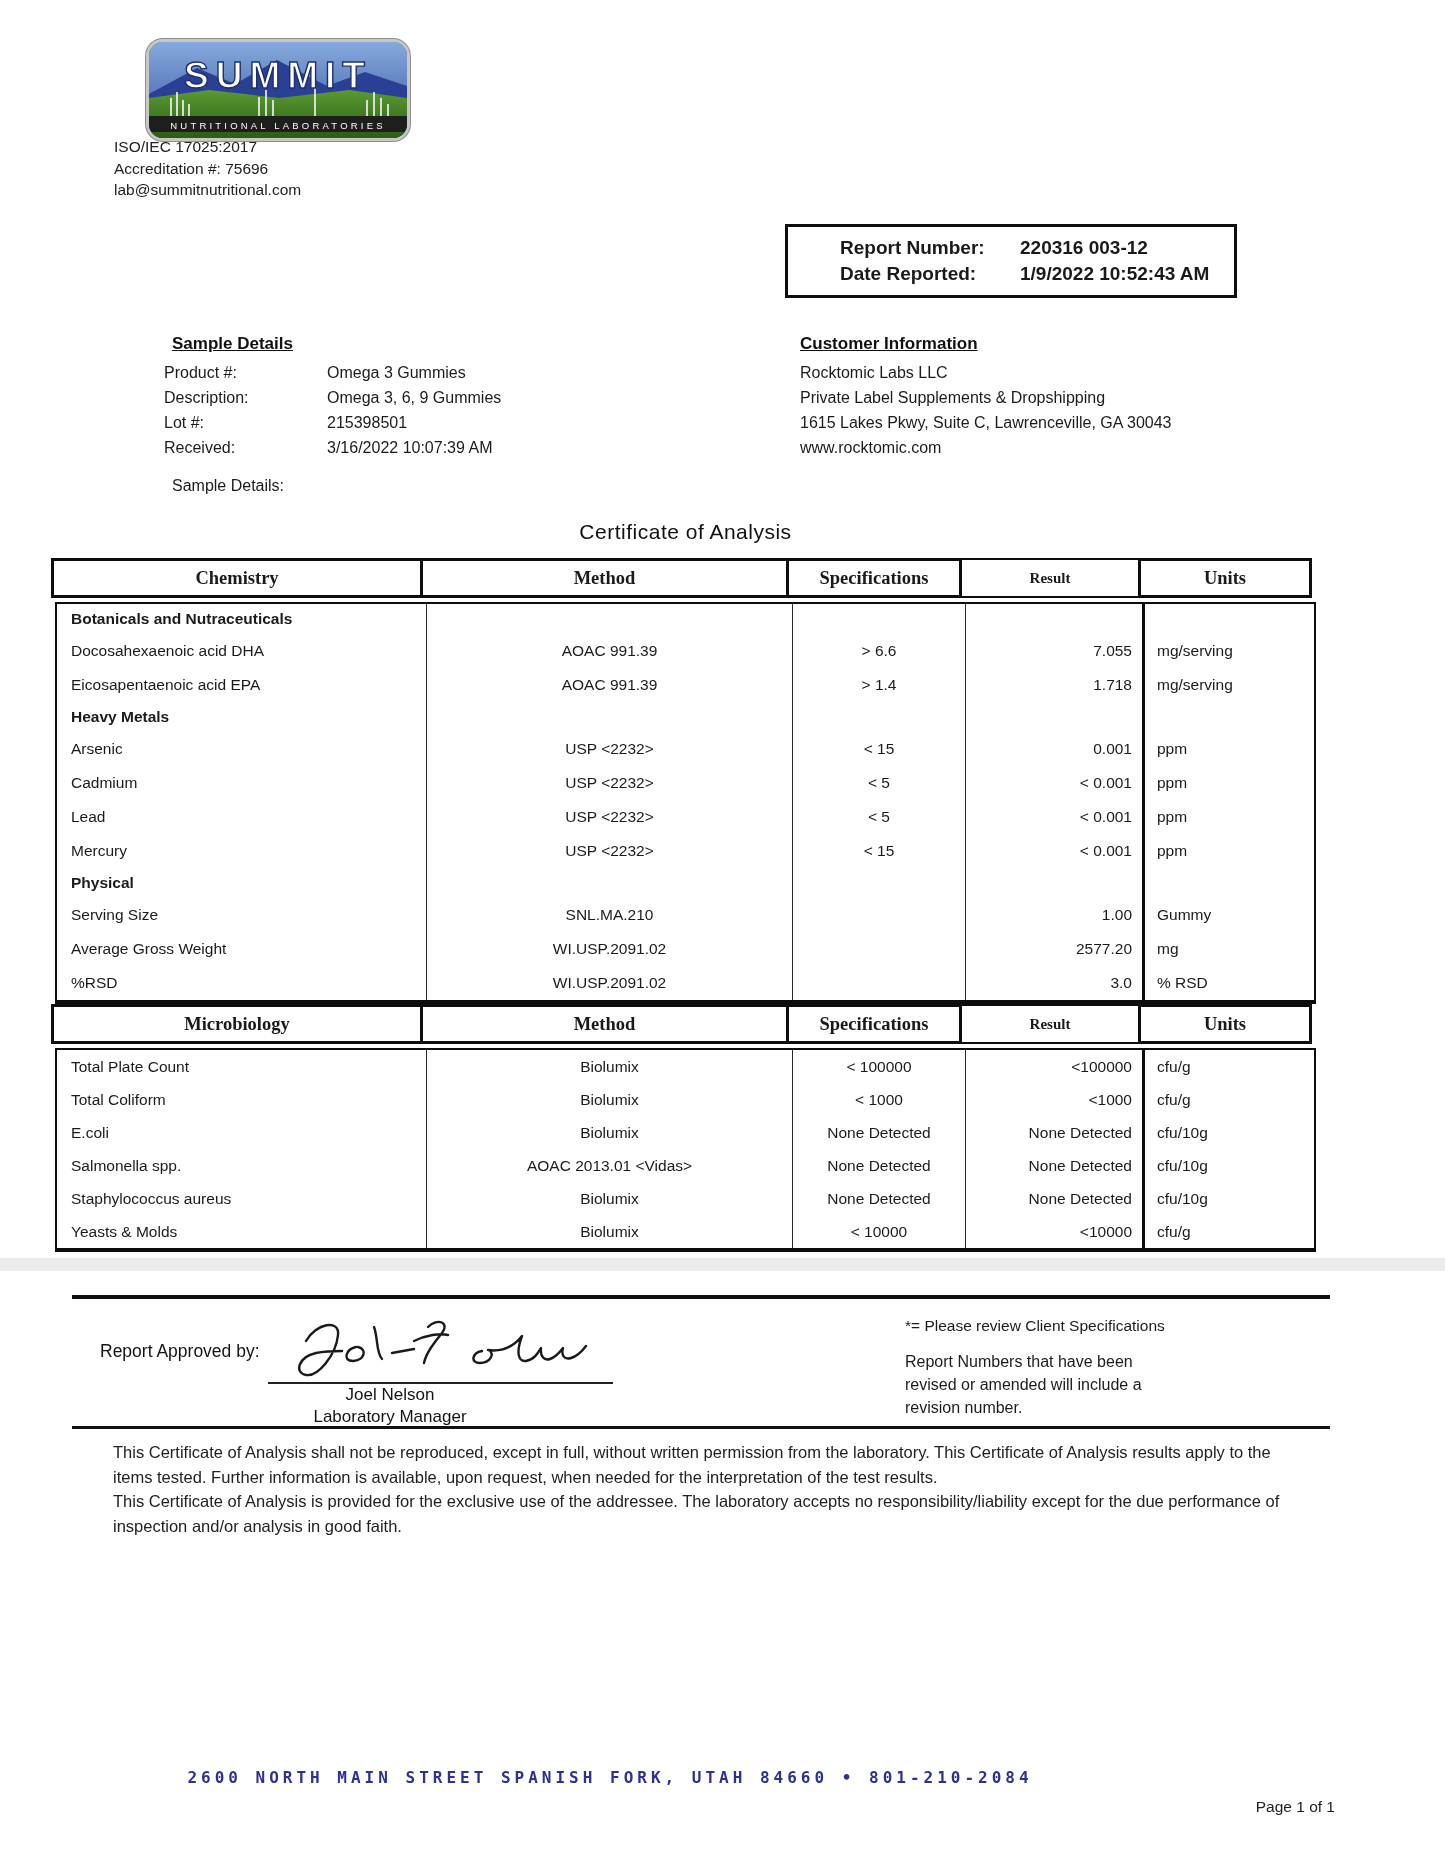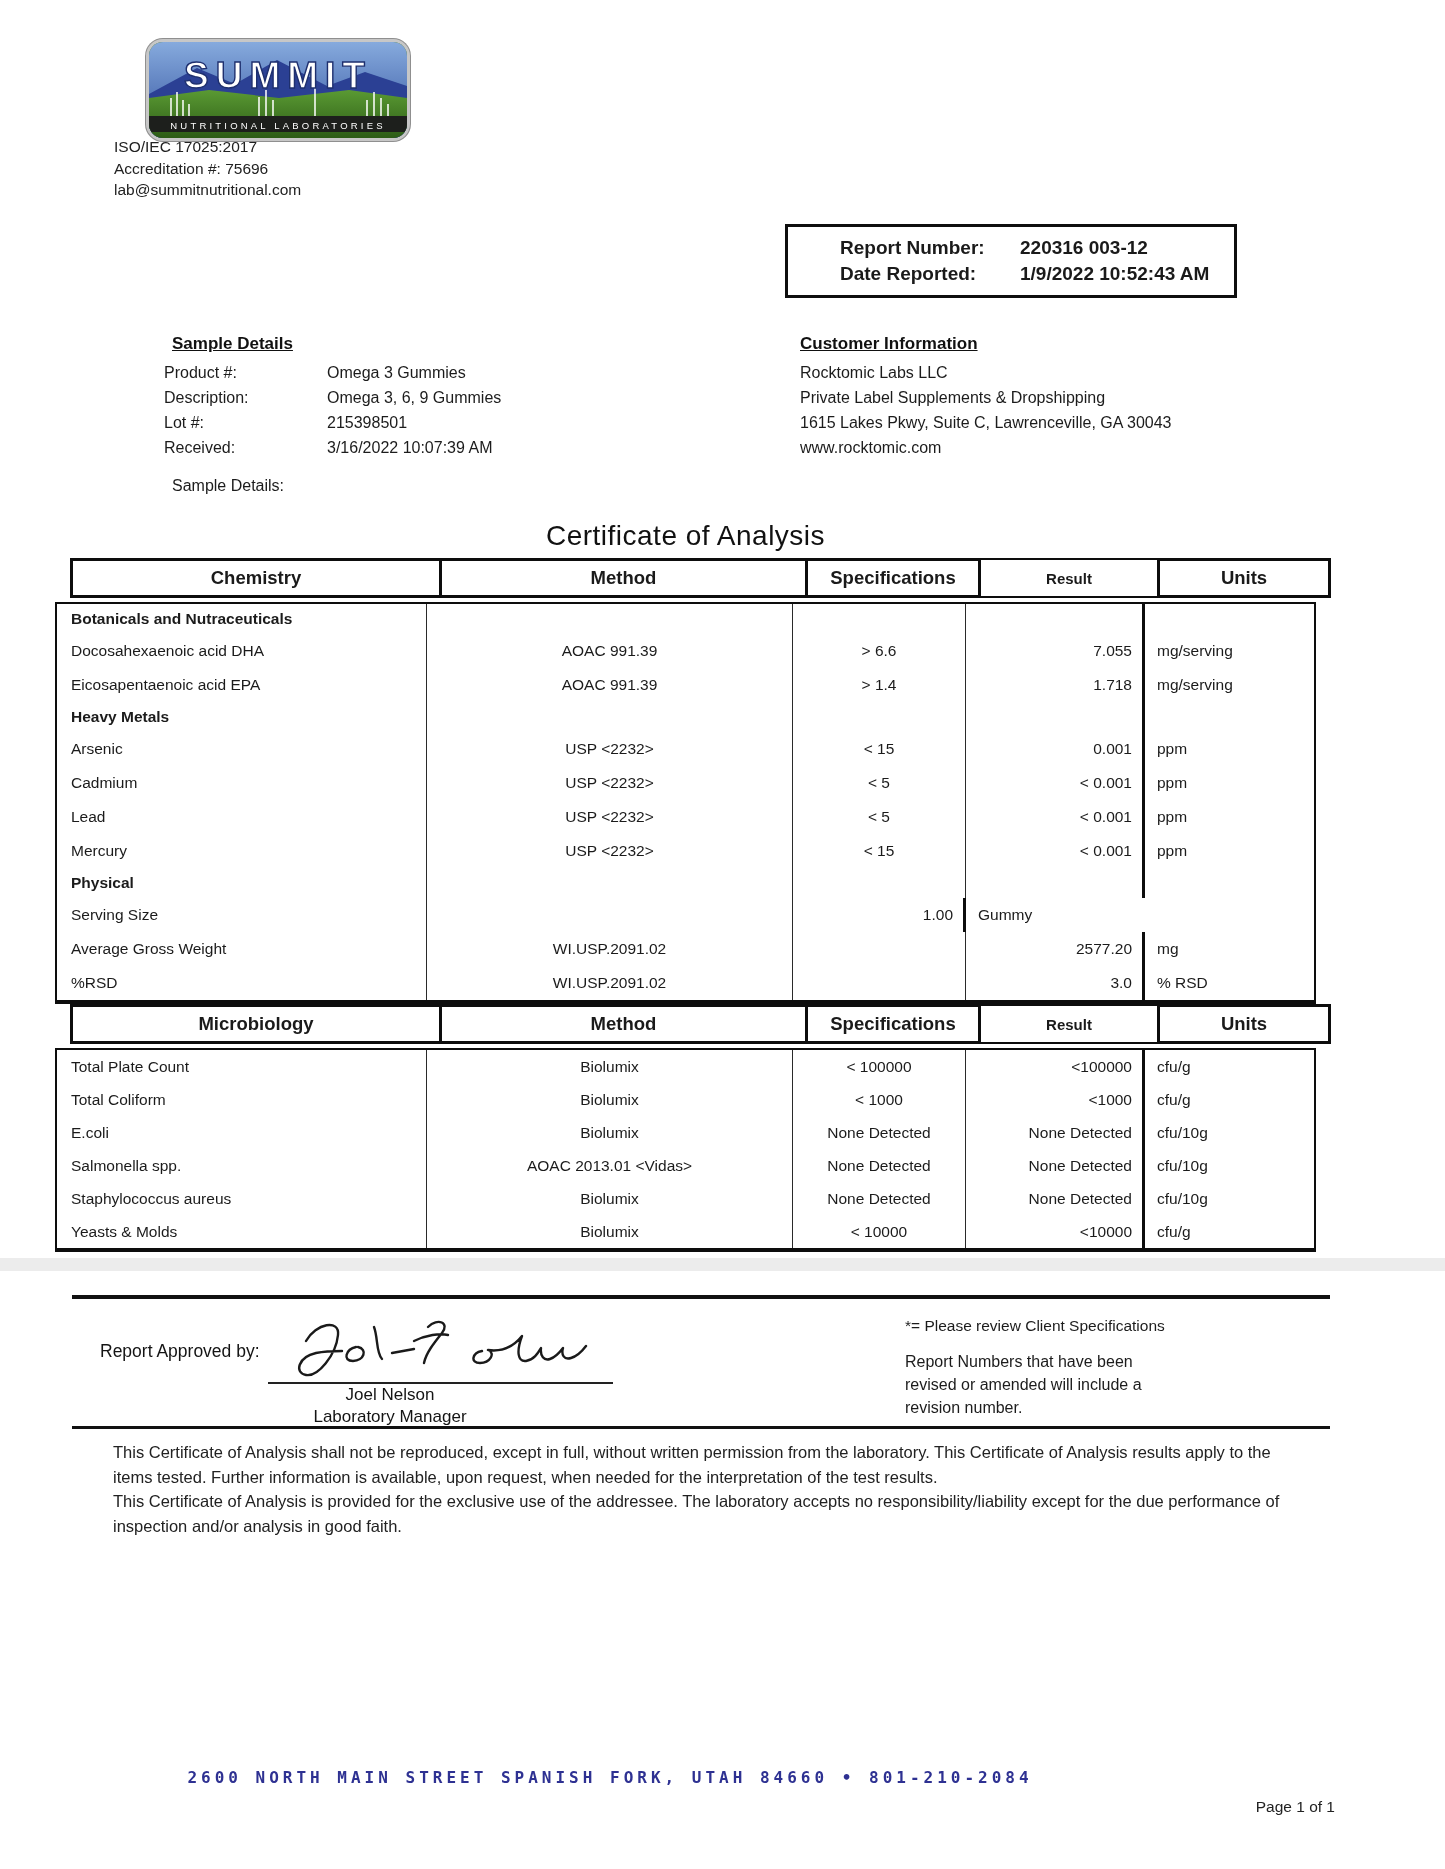--- a/index.html
+++ b/index.html
@@ -32,28 +32,28 @@
   .rb-label{width:180px;margin-left:36px;}
   
   .sec-title{position:absolute;font-size:17px;font-weight:bold;text-decoration:underline;color:#111;}
   .kv{position:absolute;font-size:16px;line-height:25px;color:#1c1c1c;}
   .kv .krow{display:flex;}
   .kv .k{width:163px;}
   .lines{position:absolute;font-size:16px;line-height:25px;color:#1c1c1c;}
   
   #coa-title{
     position:absolute;left:55px;top:520px;width:1261px;
-    text-align:center;font-size:28px;font-weight:normal;color:#111;
+    text-align:center;font-size:21px;font-weight:normal;color:#111;
     letter-spacing:0.5px;
   }
   
   .thead{
-    position:absolute;left:70px;display:grid;
+    position:absolute;left:51px;display:grid;
     grid-template-columns:372px 366px 173px 179px 171px;
-    box-sizing:border-box;height:40px;
+    box-sizing:border-box;height:40px;font-family:Liberation Serif, serif;
   }
   .thead .hcell{
     border:3px solid #0d0d0d;border-left-width:0;
     display:flex;align-items:center;justify-content:center;
     font-weight:bold;font-size:18.5px;box-sizing:border-box;background:#fff;
   }
   .thead .hcell:first-child{border-left-width:3px;}
   .thead .hcell.h-result{font-size:15px;border-top-width:2px;border-bottom-width:2px;}
   .tbody{
     position:absolute;left:55px;width:1261px;box-sizing:border-box;
@@ -237,20 +237,21 @@
       </div>
       <div class="trow section">
         <div class="cell c-name">Physical</div>
         <div class="cell c-method"></div>
         <div class="cell c-spec"></div>
         <div class="cell c-result"></div>
         <div class="cell c-units"></div>
       </div>
       <div class="trow">
         <div class="cell c-name">Serving Size</div>
+        <div class="cell c-method">SNL.MA.210</div>
         <div class="cell c-spec"></div>
         <div class="cell c-result">1.00</div>
         <div class="cell c-units">Gummy</div>
       </div>
       <div class="trow">
         <div class="cell c-name">Average Gross Weight</div>
         <div class="cell c-method">WI.USP.2091.02</div>
         <div class="cell c-spec"></div>
         <div class="cell c-result">2577.20</div>
         <div class="cell c-units">mg</div>

